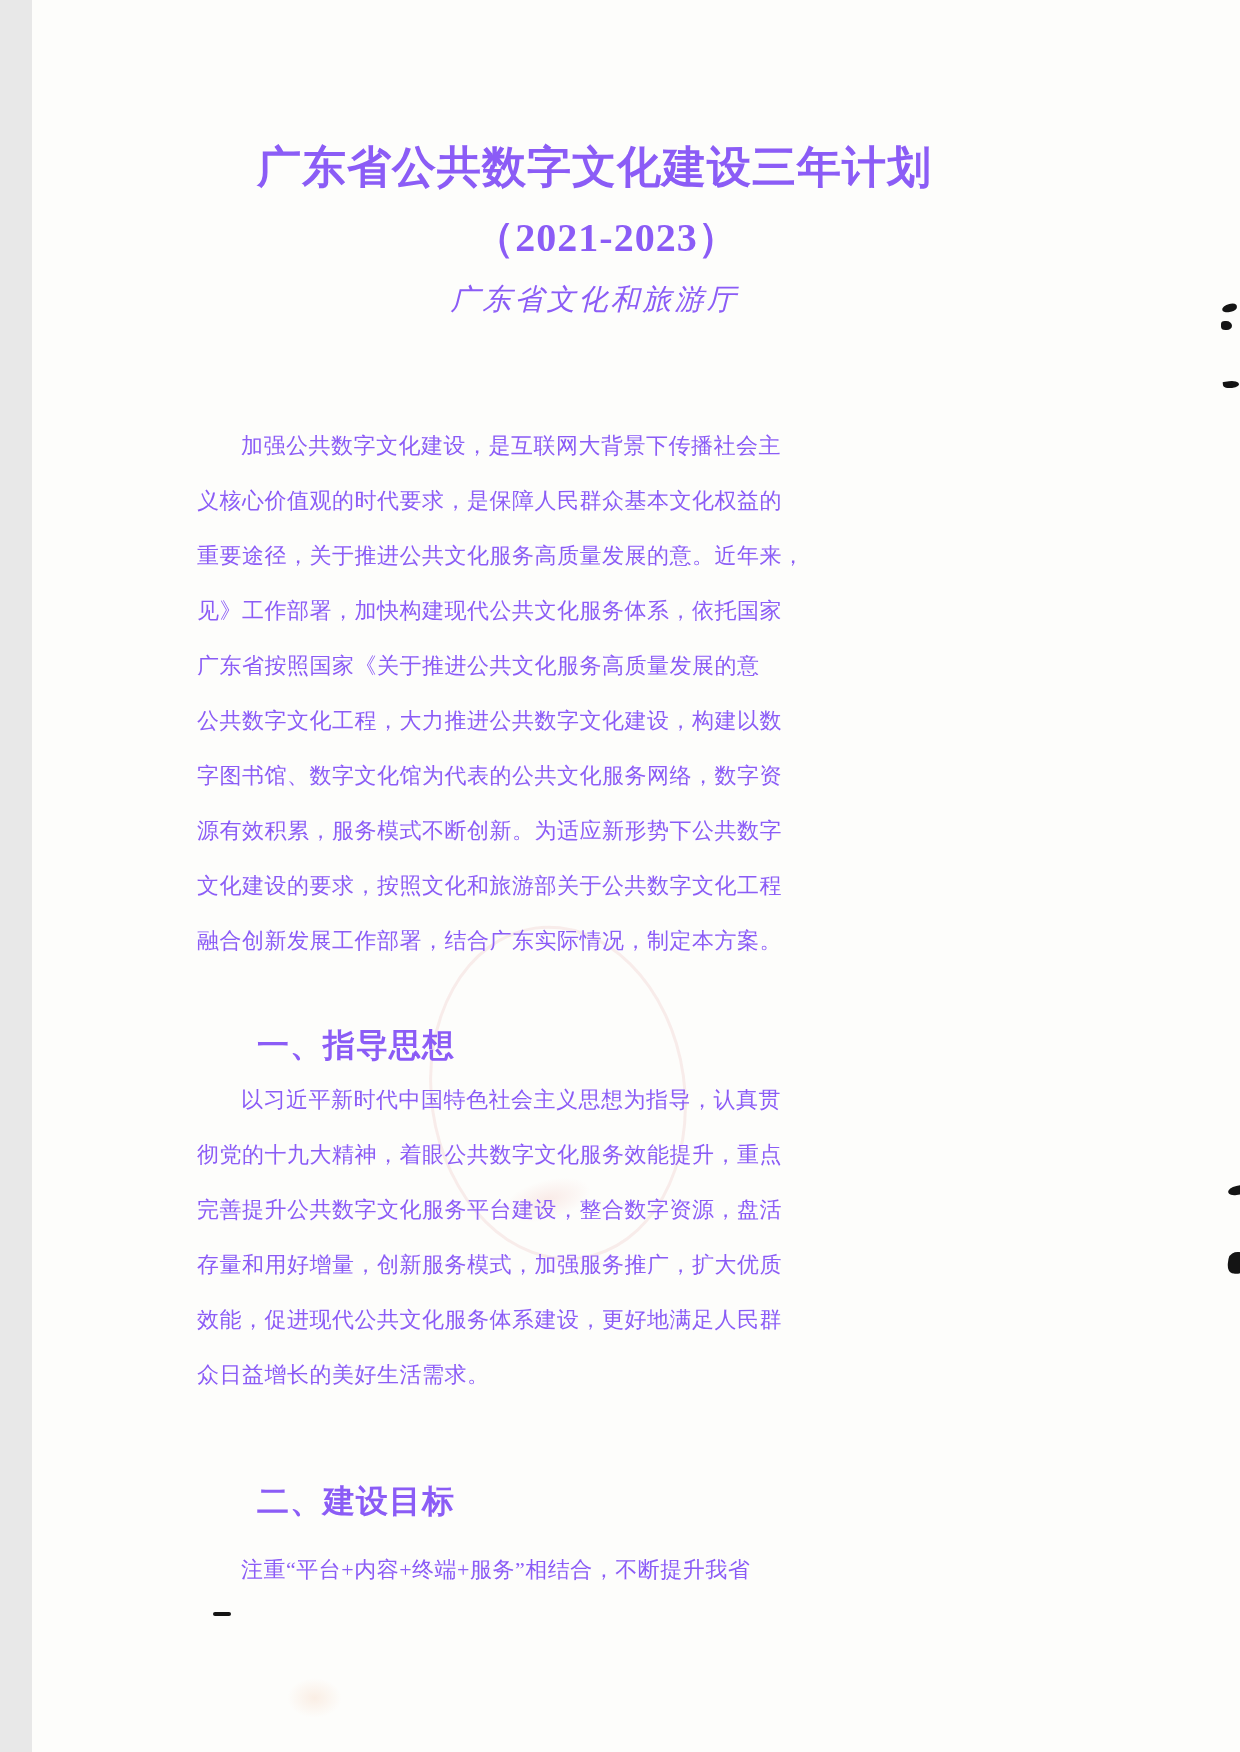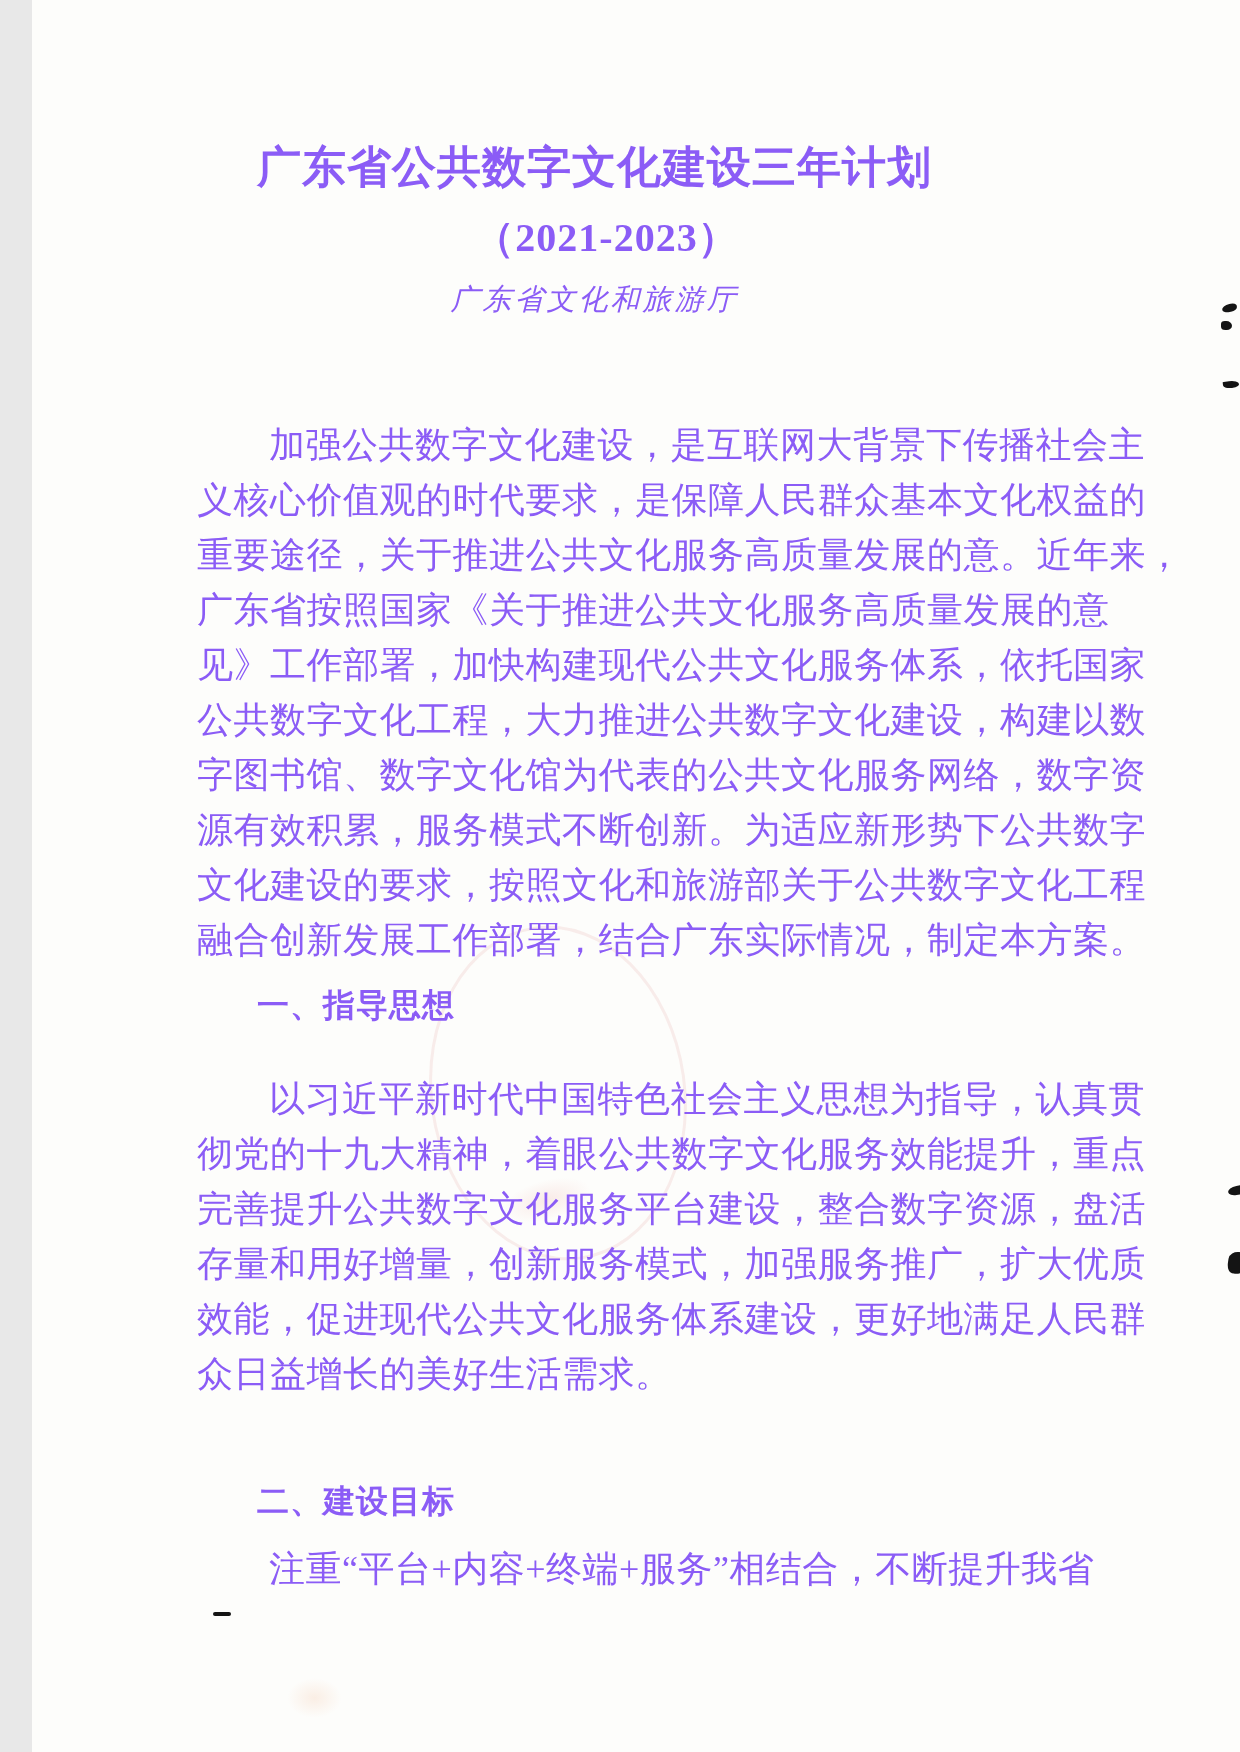--- a/index.html
+++ b/index.html
@@ -53,21 +53,21 @@
     text-align: center;
     font-size: 29px;
     font-style: italic;
     letter-spacing: 3px;
     white-space: nowrap;
   }
   .para {
     position: absolute;
     left: 0;
     width: 100%;
-    font-size: 36px;
+    font-size: 22px;
     line-height: 55px;
   }
   .para .line {
     white-space: nowrap;
     letter-spacing: 0.5px;
     height: 55px;
   }
   .para .line:first-child {
     text-indent: 2em;
   }
@@ -79,21 +79,21 @@
     left: 0;
     width: 100%;
     padding-left: 60px;
     box-sizing: border-box;
     font-family: "Liberation Sans", sans-serif;
     font-size: 32px;
     font-weight: bold;
     letter-spacing: 1px;
     white-space: nowrap;
   }
-  .h1 { top: 984px; }
+  .h1 { top: 1024px; }
   .h2 { top: 1480px; }
 
   
   .ink {
     position: absolute;
     background: #141414;
   }
   .ink-a { left: 1190px; top: 304px; width: 15px; height: 8px; border-radius: 60% 40% 50% 50%; transform: rotate(-12deg); }
   .ink-b { left: 1189px; top: 321px; width: 11px; height: 9px; border-radius: 40% 60% 55% 45%; }
   .ink-c { left: 1191px; top: 381px; width: 16px; height: 7px; border-radius: 10% 90% 60% 80%; transform: rotate(-8deg); }
@@ -143,22 +143,22 @@
     <div class="doc-title">广东省公共数字文化建设三年计划</div>
 
     <div class="doc-subtitle">（2021-2023）</div>
 
     <div class="doc-author">广东省文化和旅游厅</div>
 
     <div class="para para1">
         <div class="line">加强公共数字文化建设，是互联网大背景下传播社会主</div>
         <div class="line">义核心价值观的时代要求，是保障人民群众基本文化权益的</div>
         <div class="line">重要途径，关于推进公共文化服务高质量发展的意。近年来，</div>
+        <div class="line">见》工作部署，加快构建现代公共文化服务体系，依托国家</div>
         <div class="line">广东省按照国家《关于推进公共文化服务高质量发展的意</div>
-        <div class="line">见》工作部署，加快构建现代公共文化服务体系，依托国家</div>
         <div class="line">公共数字文化工程，大力推进公共数字文化建设，构建以数</div>
         <div class="line">字图书馆、数字文化馆为代表的公共文化服务网络，数字资</div>
         <div class="line">源有效积累，服务模式不断创新。为适应新形势下公共数字</div>
         <div class="line">文化建设的要求，按照文化和旅游部关于公共数字文化工程</div>
         <div class="line">融合创新发展工作部署，结合广东实际情况，制定本方案。</div>
       </div>
 
     <div class="sec-heading h1">一、指导思想</div>
 
     <div class="para para2">

